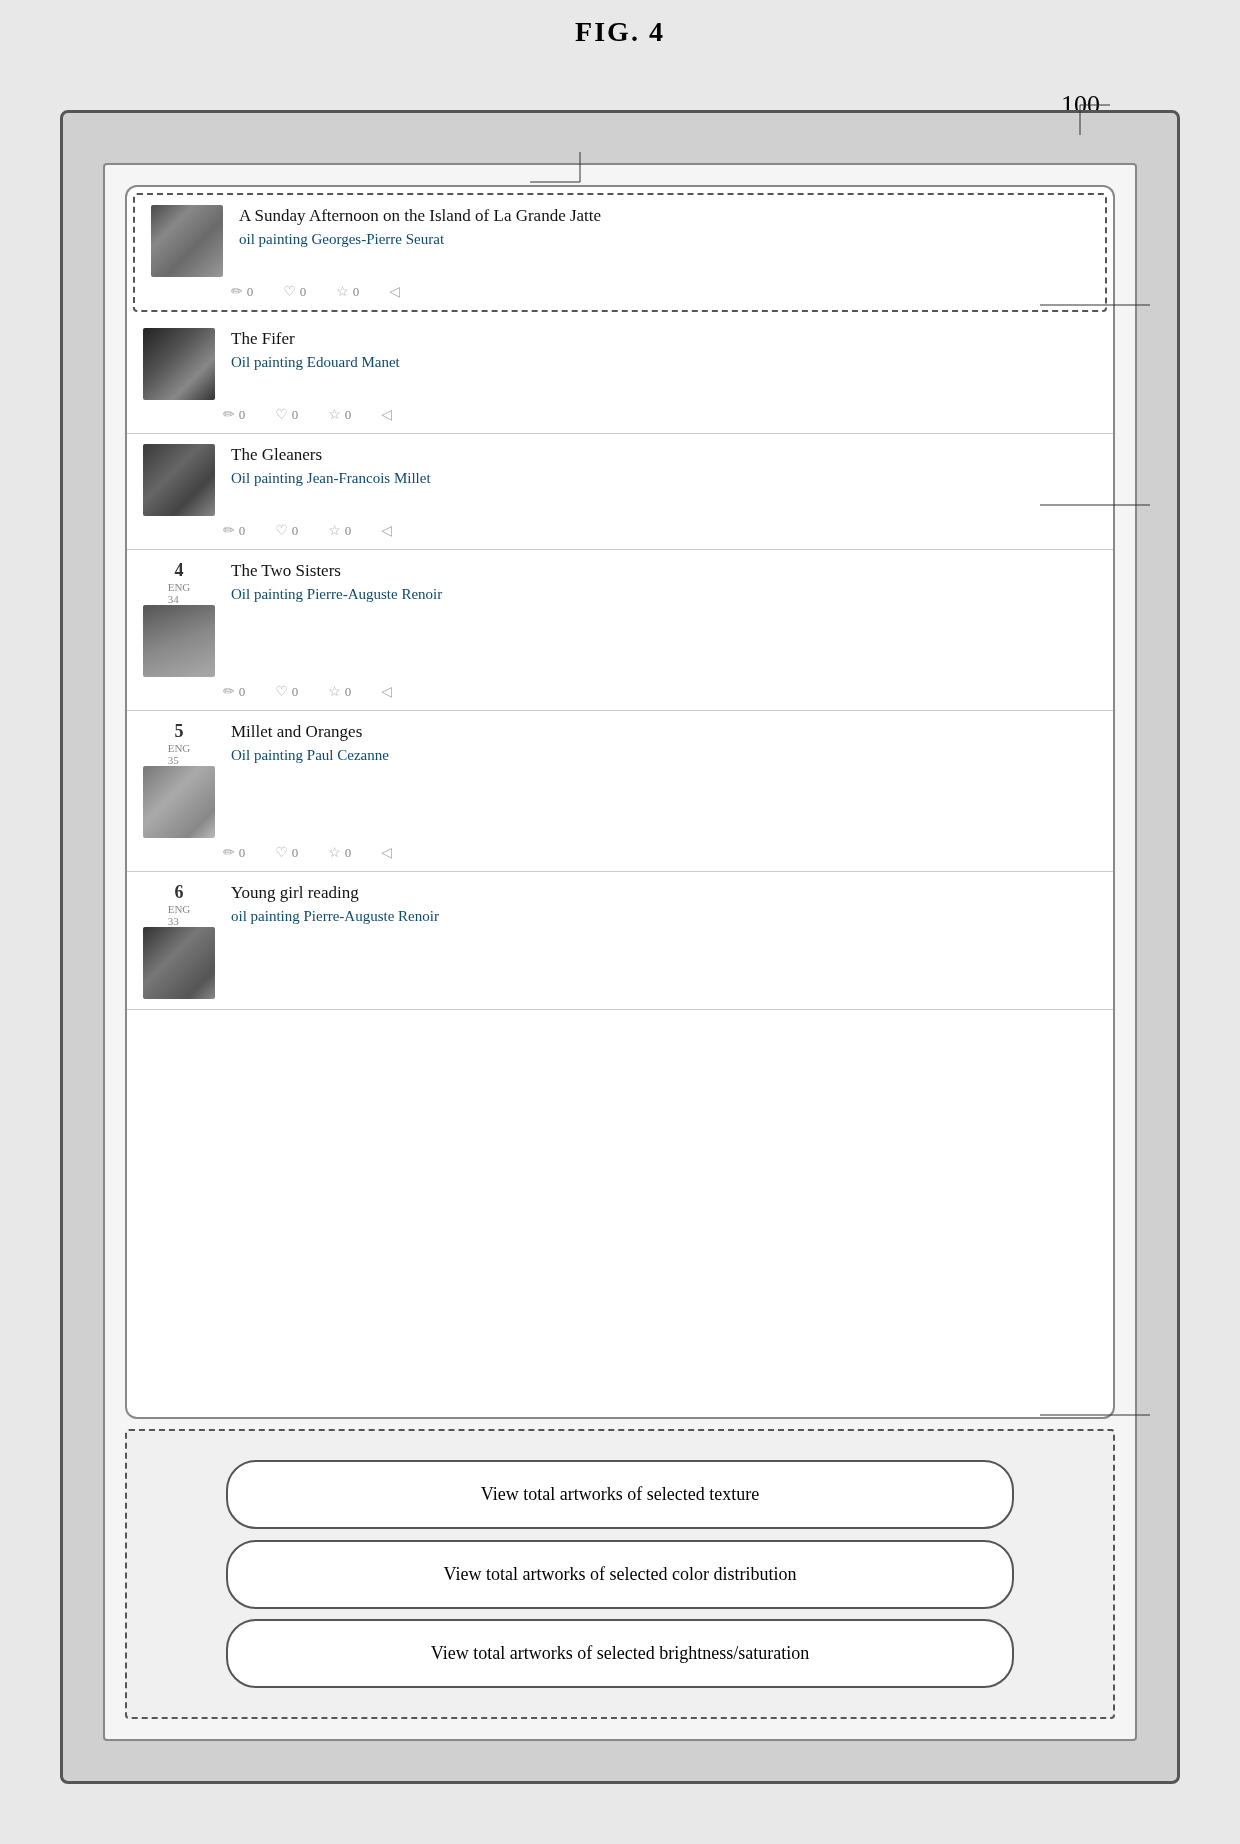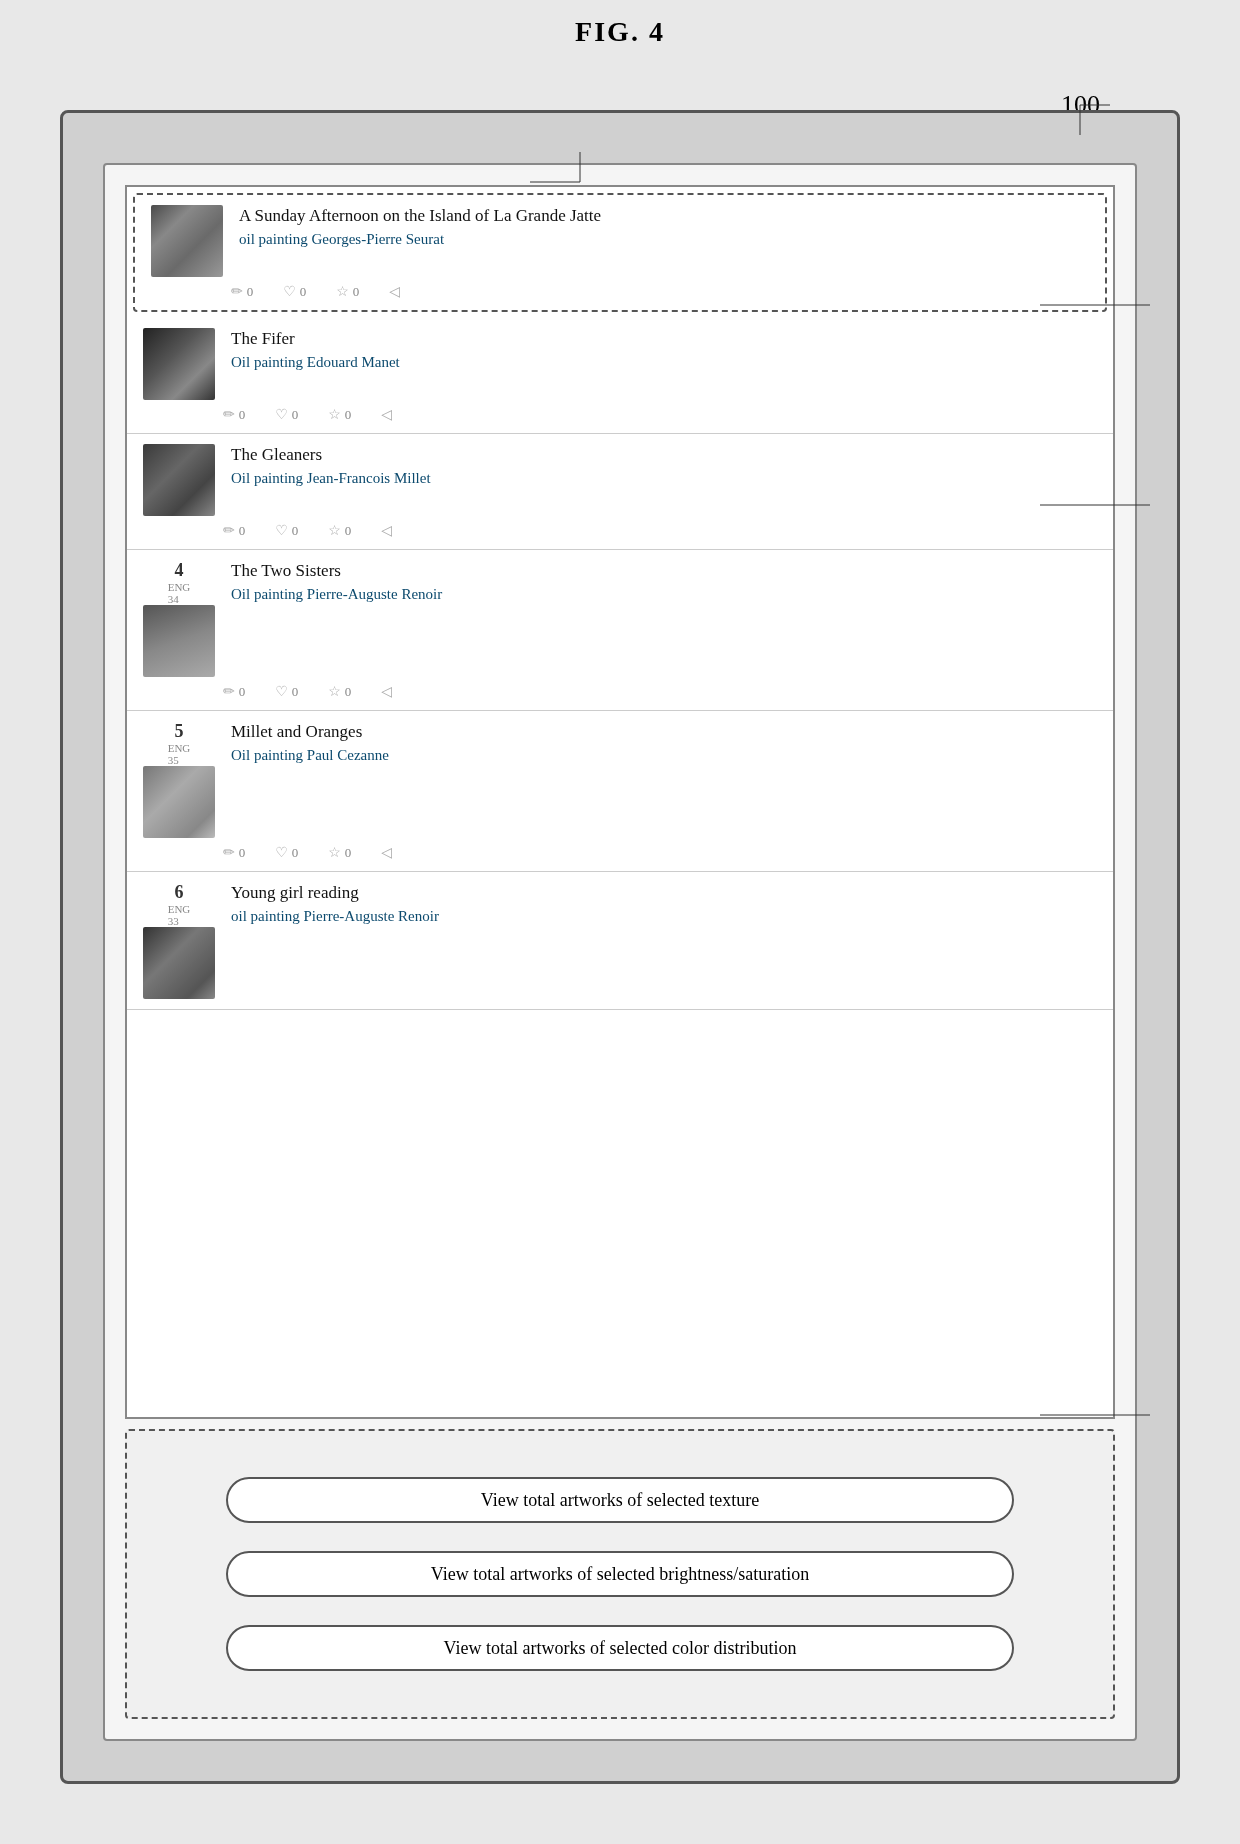--- a/index.html
+++ b/index.html
@@ -76,21 +76,21 @@
     }
 
     
     .artwork-list-panel {
       position: absolute;
       top: 20px;
       left: 20px;
       right: 20px;
       bottom: 320px;
       border: 2px solid #888;
-      border-radius: 0;
+      border-radius: 12px;
       background: #fff;
       overflow: hidden;
     }
 
     
     .buttons-panel {
       position: absolute;
       left: 20px;
       right: 20px;
       bottom: 20px;
@@ -100,21 +100,21 @@
       background: #f0f0f0;
       display: flex;
       flex-direction: column;
       justify-content: space-evenly;
       align-items: center;
       padding: 18px 30px;
     }
 
     .panel-button {
       width: 85%;
-      height: 46px;
+      height: 69px;
       border: 2px solid #555;
       border-radius: 30px;
       background: #fff;
       display: flex;
       align-items: center;
       justify-content: center;
       font-size: 18px;
       font-family: 'Times New Roman', Times, serif;
       cursor: pointer;
     }
@@ -441,22 +441,22 @@
             <div class="artwork-info">
               <div class="artwork-title">Young girl reading</div>
               <div class="artwork-subtitle">oil painting  Pierre-Auguste Renoir</div>
             </div>
           </div>
         </div>
       </div>
 
     <div class="buttons-panel" id="buttons-panel">
     <div class="panel-button">View total artworks of selected texture</div>
+        <div class="panel-button">View total artworks of selected color distribution</div>
         <div class="panel-button">View total artworks of selected brightness/saturation</div>
-        <div class="panel-button">View total artworks of selected color distribution</div>
       </div>
 
   </div>
 </div>
 
 <svg class="ref-svg" xmlns="http://www.w3.org/2000/svg">
 
   <line x1="580" y1="152" x2="580" y2="182" stroke="#333" stroke-width="1"></line>
   <line x1="580" y1="182" x2="530" y2="182" stroke="#333" stroke-width="1"></line>
 

